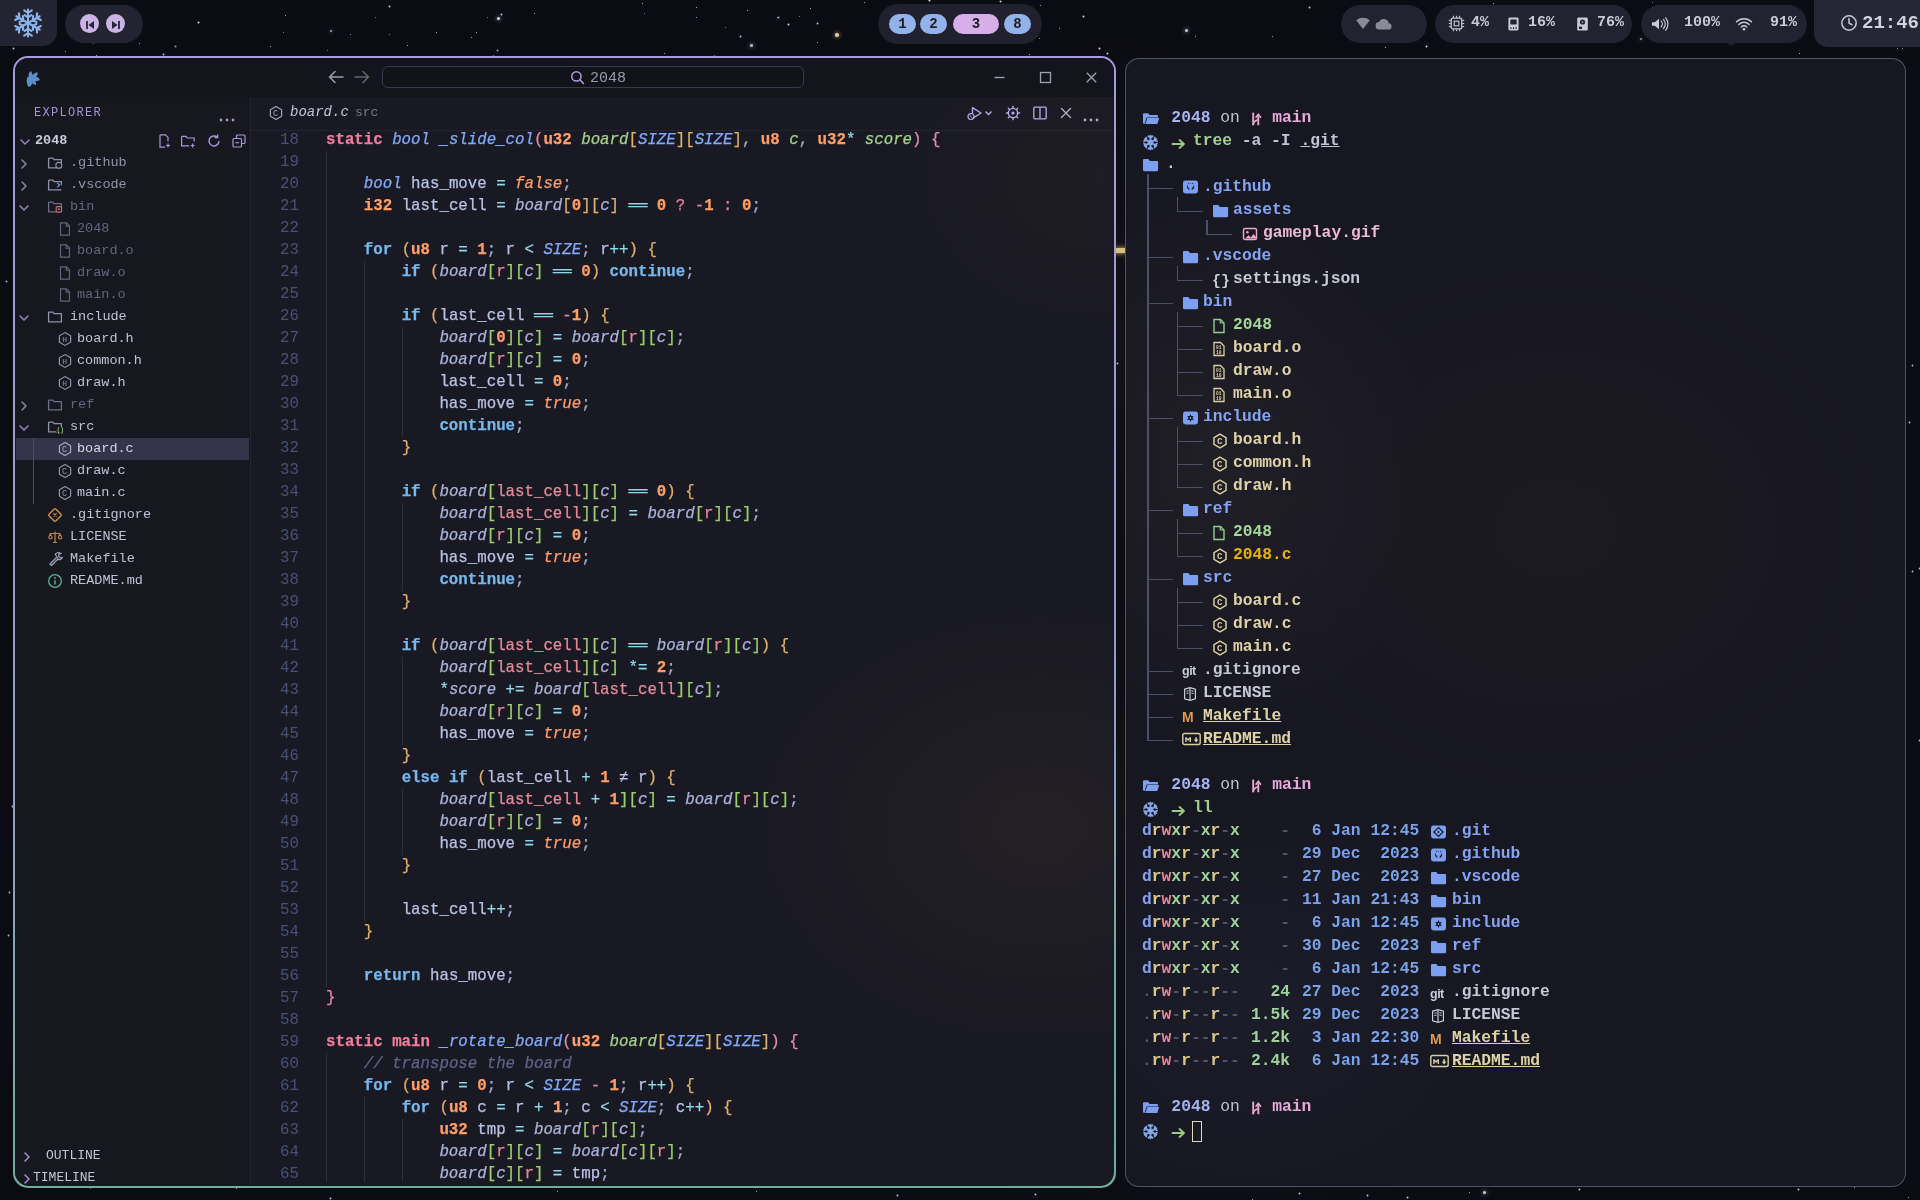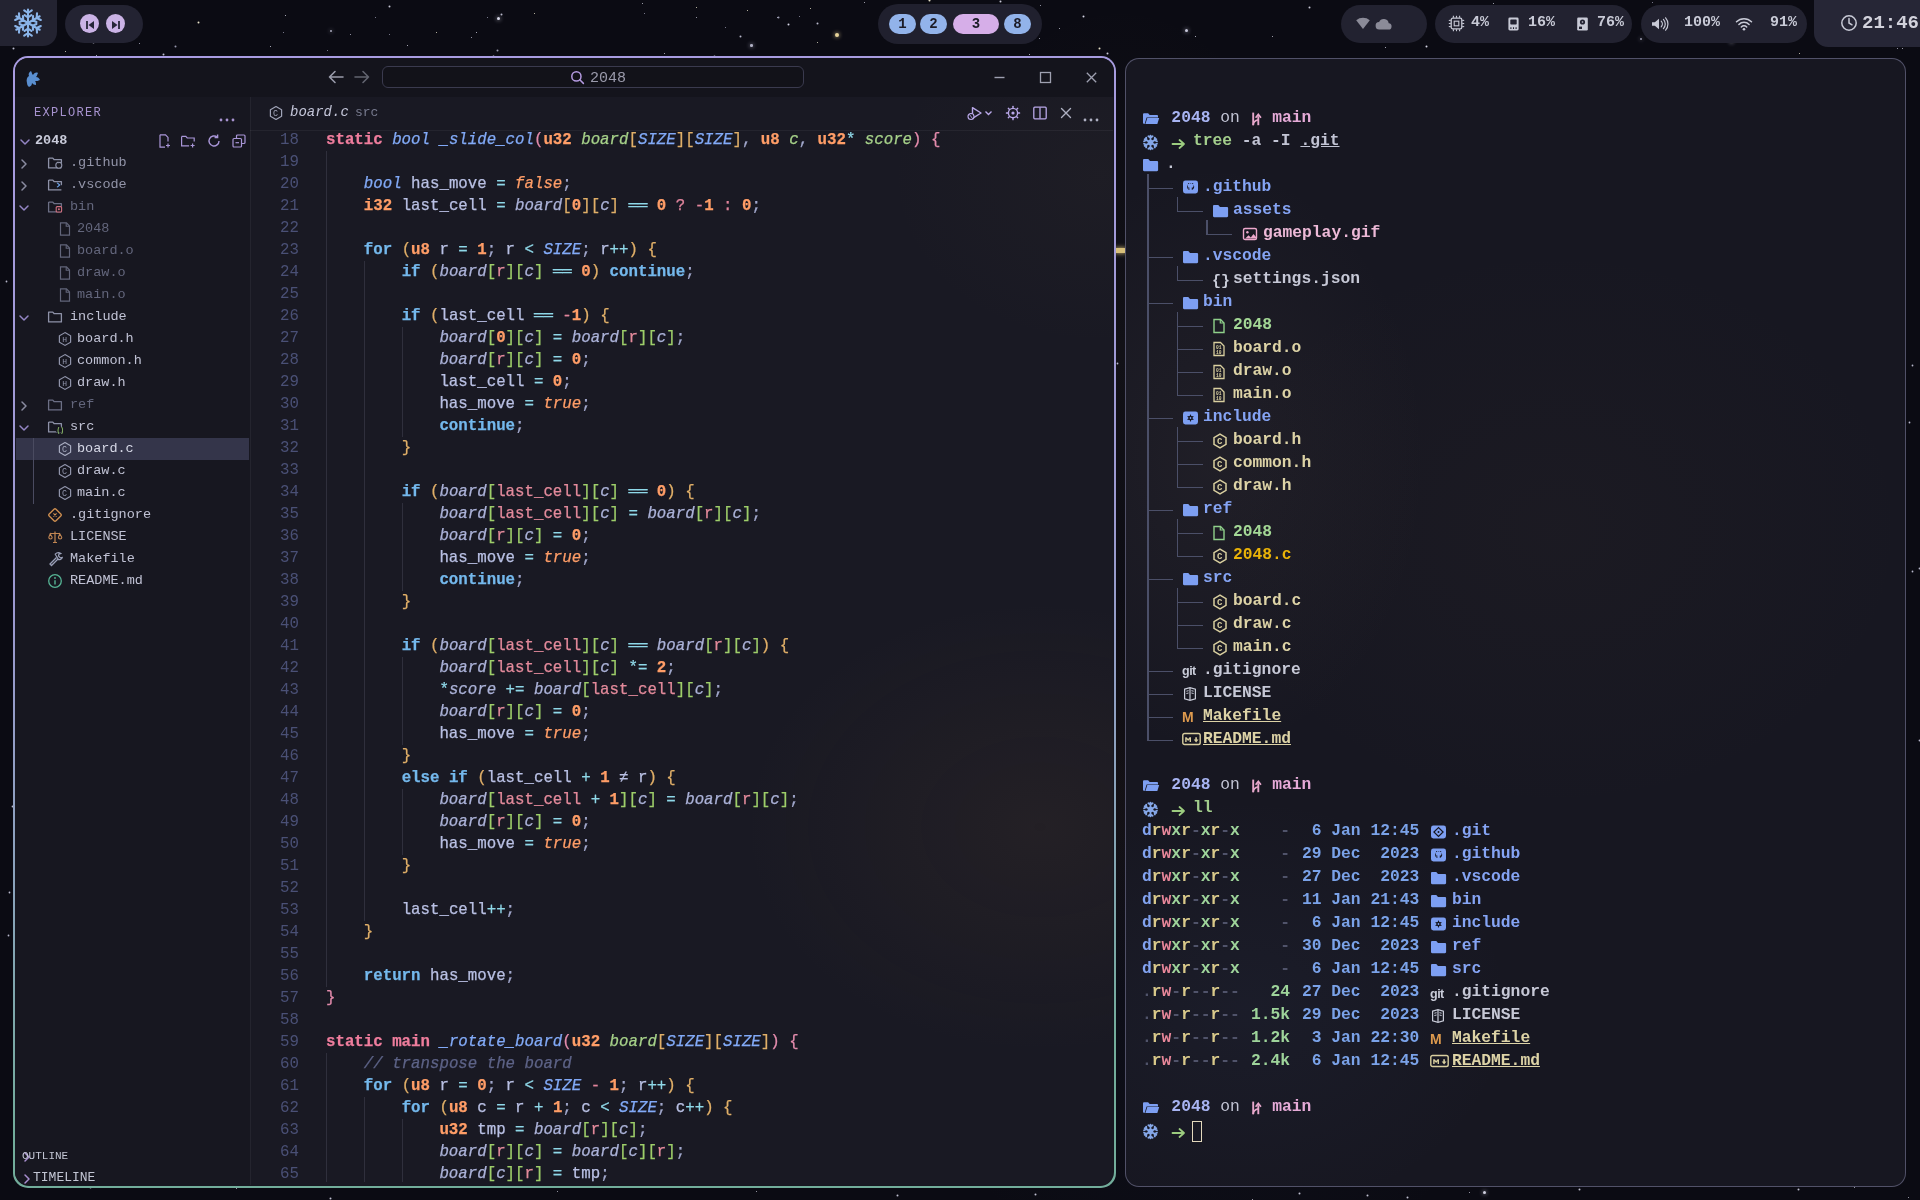--- a/index.html
+++ b/index.html
@@ -469,21 +469,21 @@
 <div class="ic" style="left:47px;top:573px"><svg width="16" height="16" viewBox="0 0 16 16" style="">
       <circle cx="8" cy="8" r="6.3" fill="none" stroke="#56b394" stroke-width="1.3"></circle>
       <circle cx="8" cy="5" r="0.9" fill="#56b394"></circle>
       <path d="M8 7.2v4.2" stroke="#56b394" stroke-width="1.4"></path>
     </svg></div>
 <div class="sl snorm" style="left:70px;top:570px">README.md</div>
 <div style="position:absolute;left:33px;top:438px;width:1.4px;height:66px;background:#4a4b60"></div>
 <div class="ic" style="left:21px;top:1150px"><svg width="12" height="12" viewBox="0 0 12 12" style="">
       <path d="M4 2l4 4-4 4" fill="none" stroke="#a98fd0" stroke-width="1.5" stroke-linecap="round" stroke-linejoin="round"></path>
     </svg></div>
-<div class="sl" style="left:22px;top:1145px;color:#c3c6d4;font-size:11px">OUTLINE</div>
+<div class="sl" style="left:46px;top:1145px;color:#c3c6d4;font-size:13px">OUTLINE</div>
 <div class="ic" style="left:21px;top:1172px"><svg width="12" height="12" viewBox="0 0 12 12" style="">
       <path d="M4 2l4 4-4 4" fill="none" stroke="#a98fd0" stroke-width="1.5" stroke-linecap="round" stroke-linejoin="round"></path>
     </svg></div>
 <div class="sl" style="left:33px;top:1167px;color:#c3c6d4;font-size:13px">TIMELINE</div>
 <div class="win" id="tw">
     <div class="tglow"></div>
   </div>
 <div class="ic" style="left:1142px;top:111.0px"><svg width="18" height="16" viewBox="0 0 18 16" style="">
       <path d="M1 3.4c0-.7.5-1.2 1.2-1.2h3.9l1.6 1.8h7.2c.7 0 1.1.5 1.1 1.1v1.4H4.6L2.6 13H2.2c-.7 0-1.2-.5-1.2-1.2z" fill="#7d9ff2"></path>
       <path d="M3.4 13 5.3 7h11.9l-1.9 6z" fill="#7d9ff2"></path>

